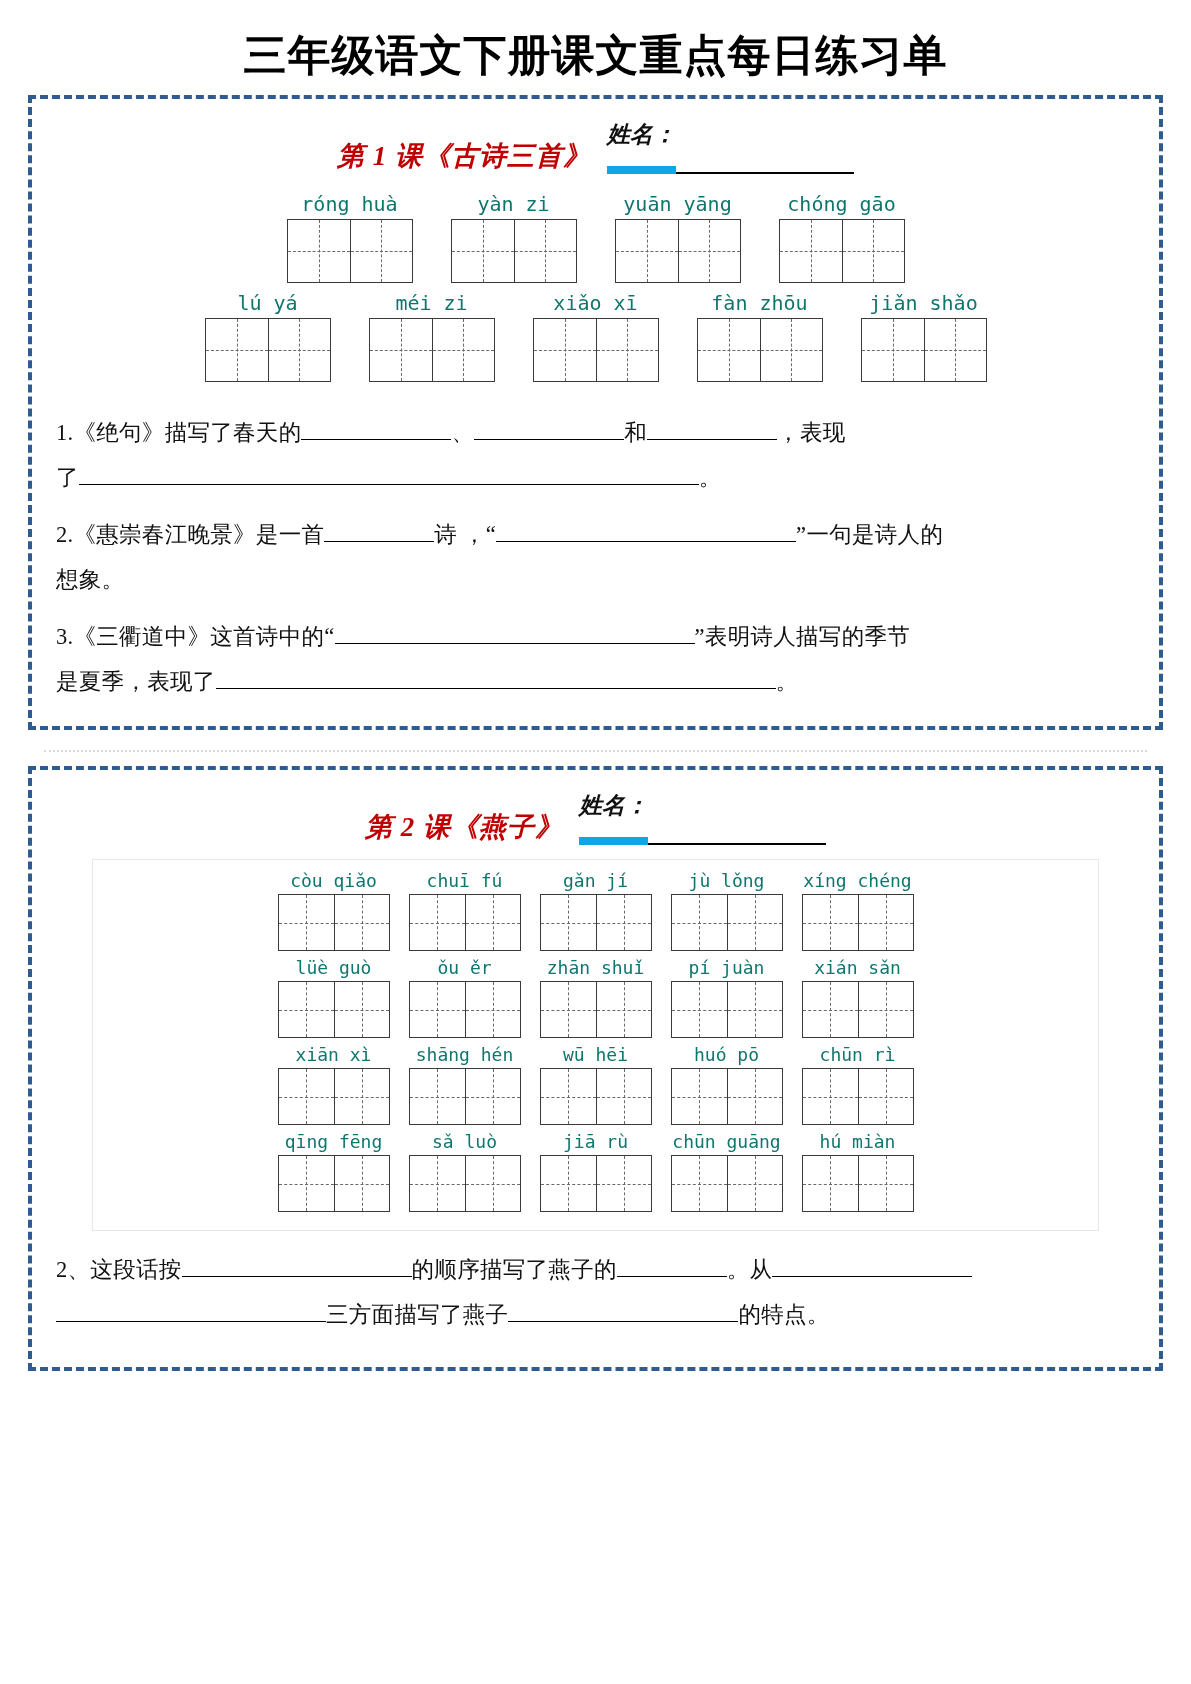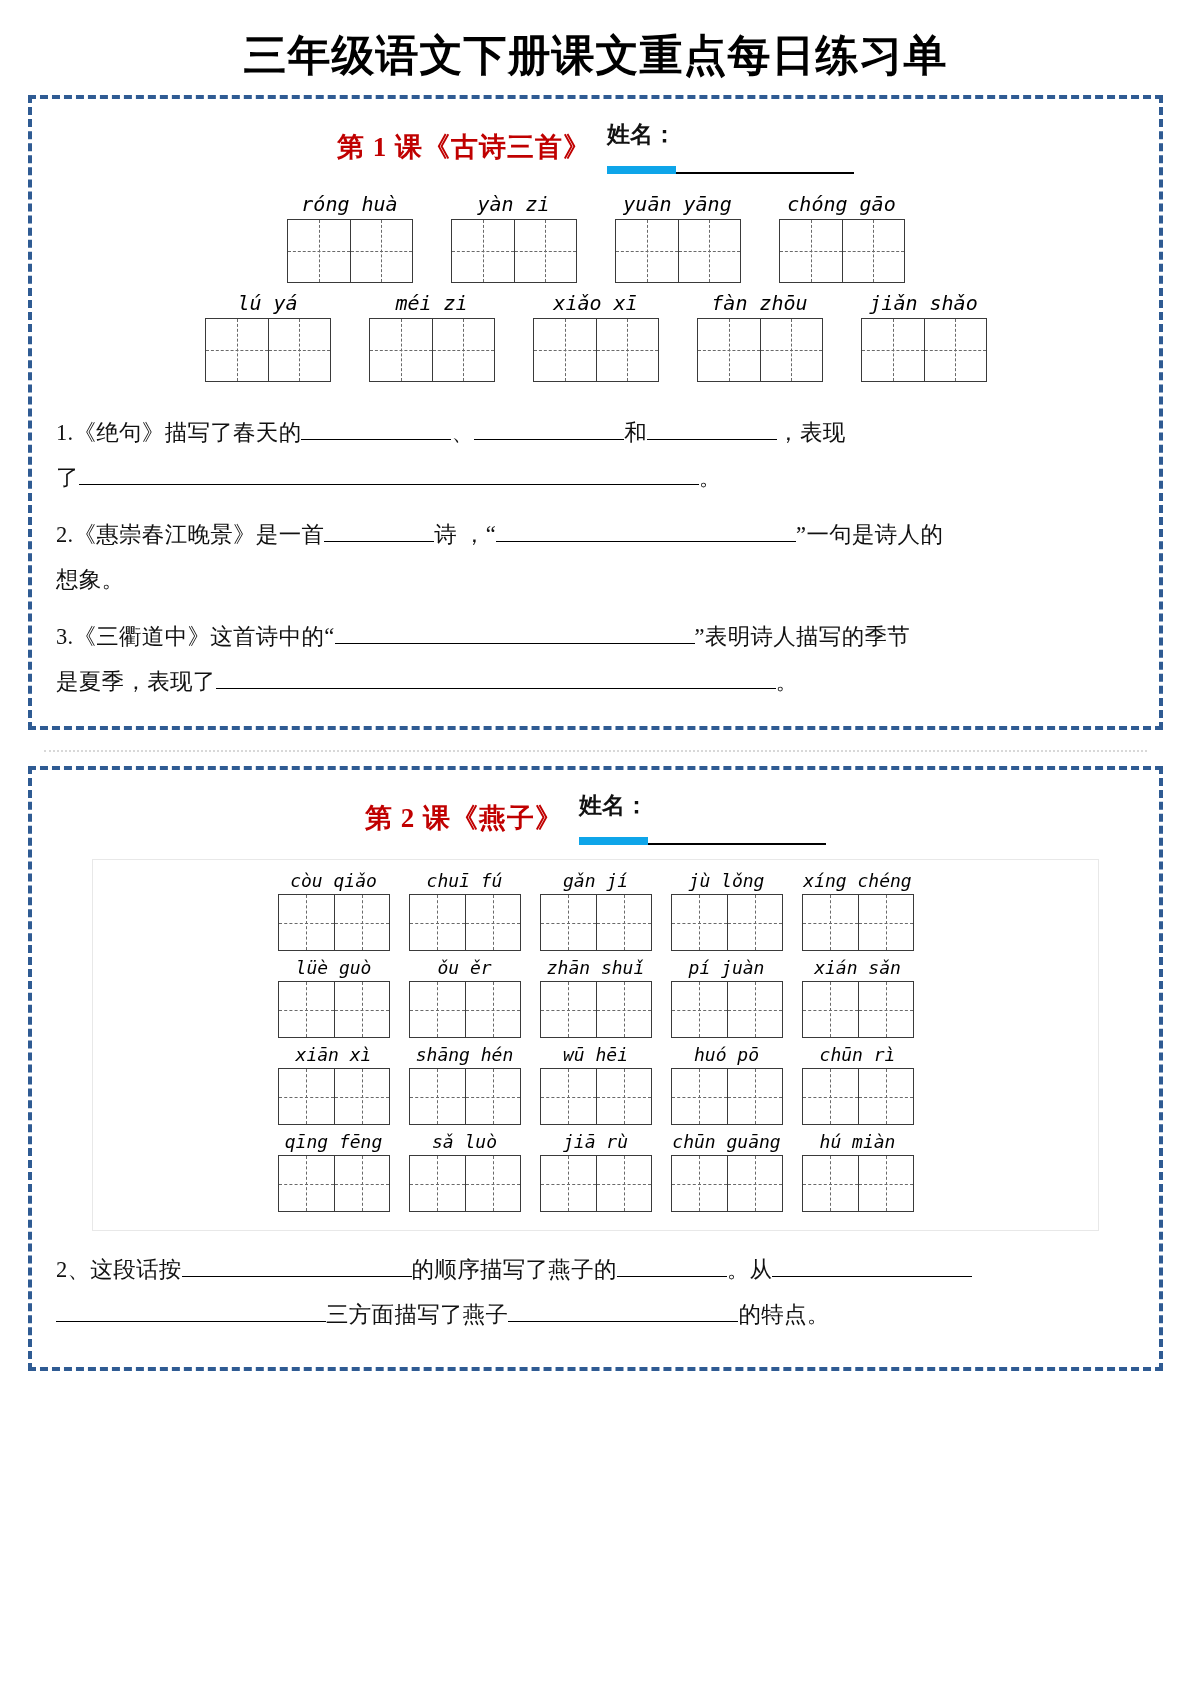--- a/index.html
+++ b/index.html
@@ -37,24 +37,25 @@
     padding: 14px 18px 18px 18px;
     background: #ffffff;
   }
   .lesson-card.card-2 {
     padding-bottom: 10px;
   }
 
   
   .lesson-head {
     display: flex;
-    align-items: center;
+    align-items: flex-end;
     justify-content: center;
     gap: 16px;
     padding: 6px 0 4px 0;
+    font-style: italic;
   }
   .lesson-label {
     color: #c00000;
     font-size: 27px;
     font-weight: bold;
     font-family: "Liberation Serif", "DejaVu Serif", serif;
     letter-spacing: 1px;
   }
   .name-wrap {
     display: flex;
@@ -93,22 +94,21 @@
     display: flex;
     flex-direction: column;
     align-items: center;
   }
   .pin-text {
     font-family: "DejaVu Sans Mono", "Liberation Mono", monospace;
     font-size: 20px;
     letter-spacing: 0px;
     white-space: nowrap;
     margin-bottom: 3px;
-    color: #000000;
-    font-style: italic;
+    color: #0f766e;
   }
   .grid-block.boxed .pin-text { font-size: 18px; }
 
   
   .tzg {
     display: flex;
     border: 1.6px solid #3a3a3a;
     background: #fff;
   }
   .tzg .sq {

